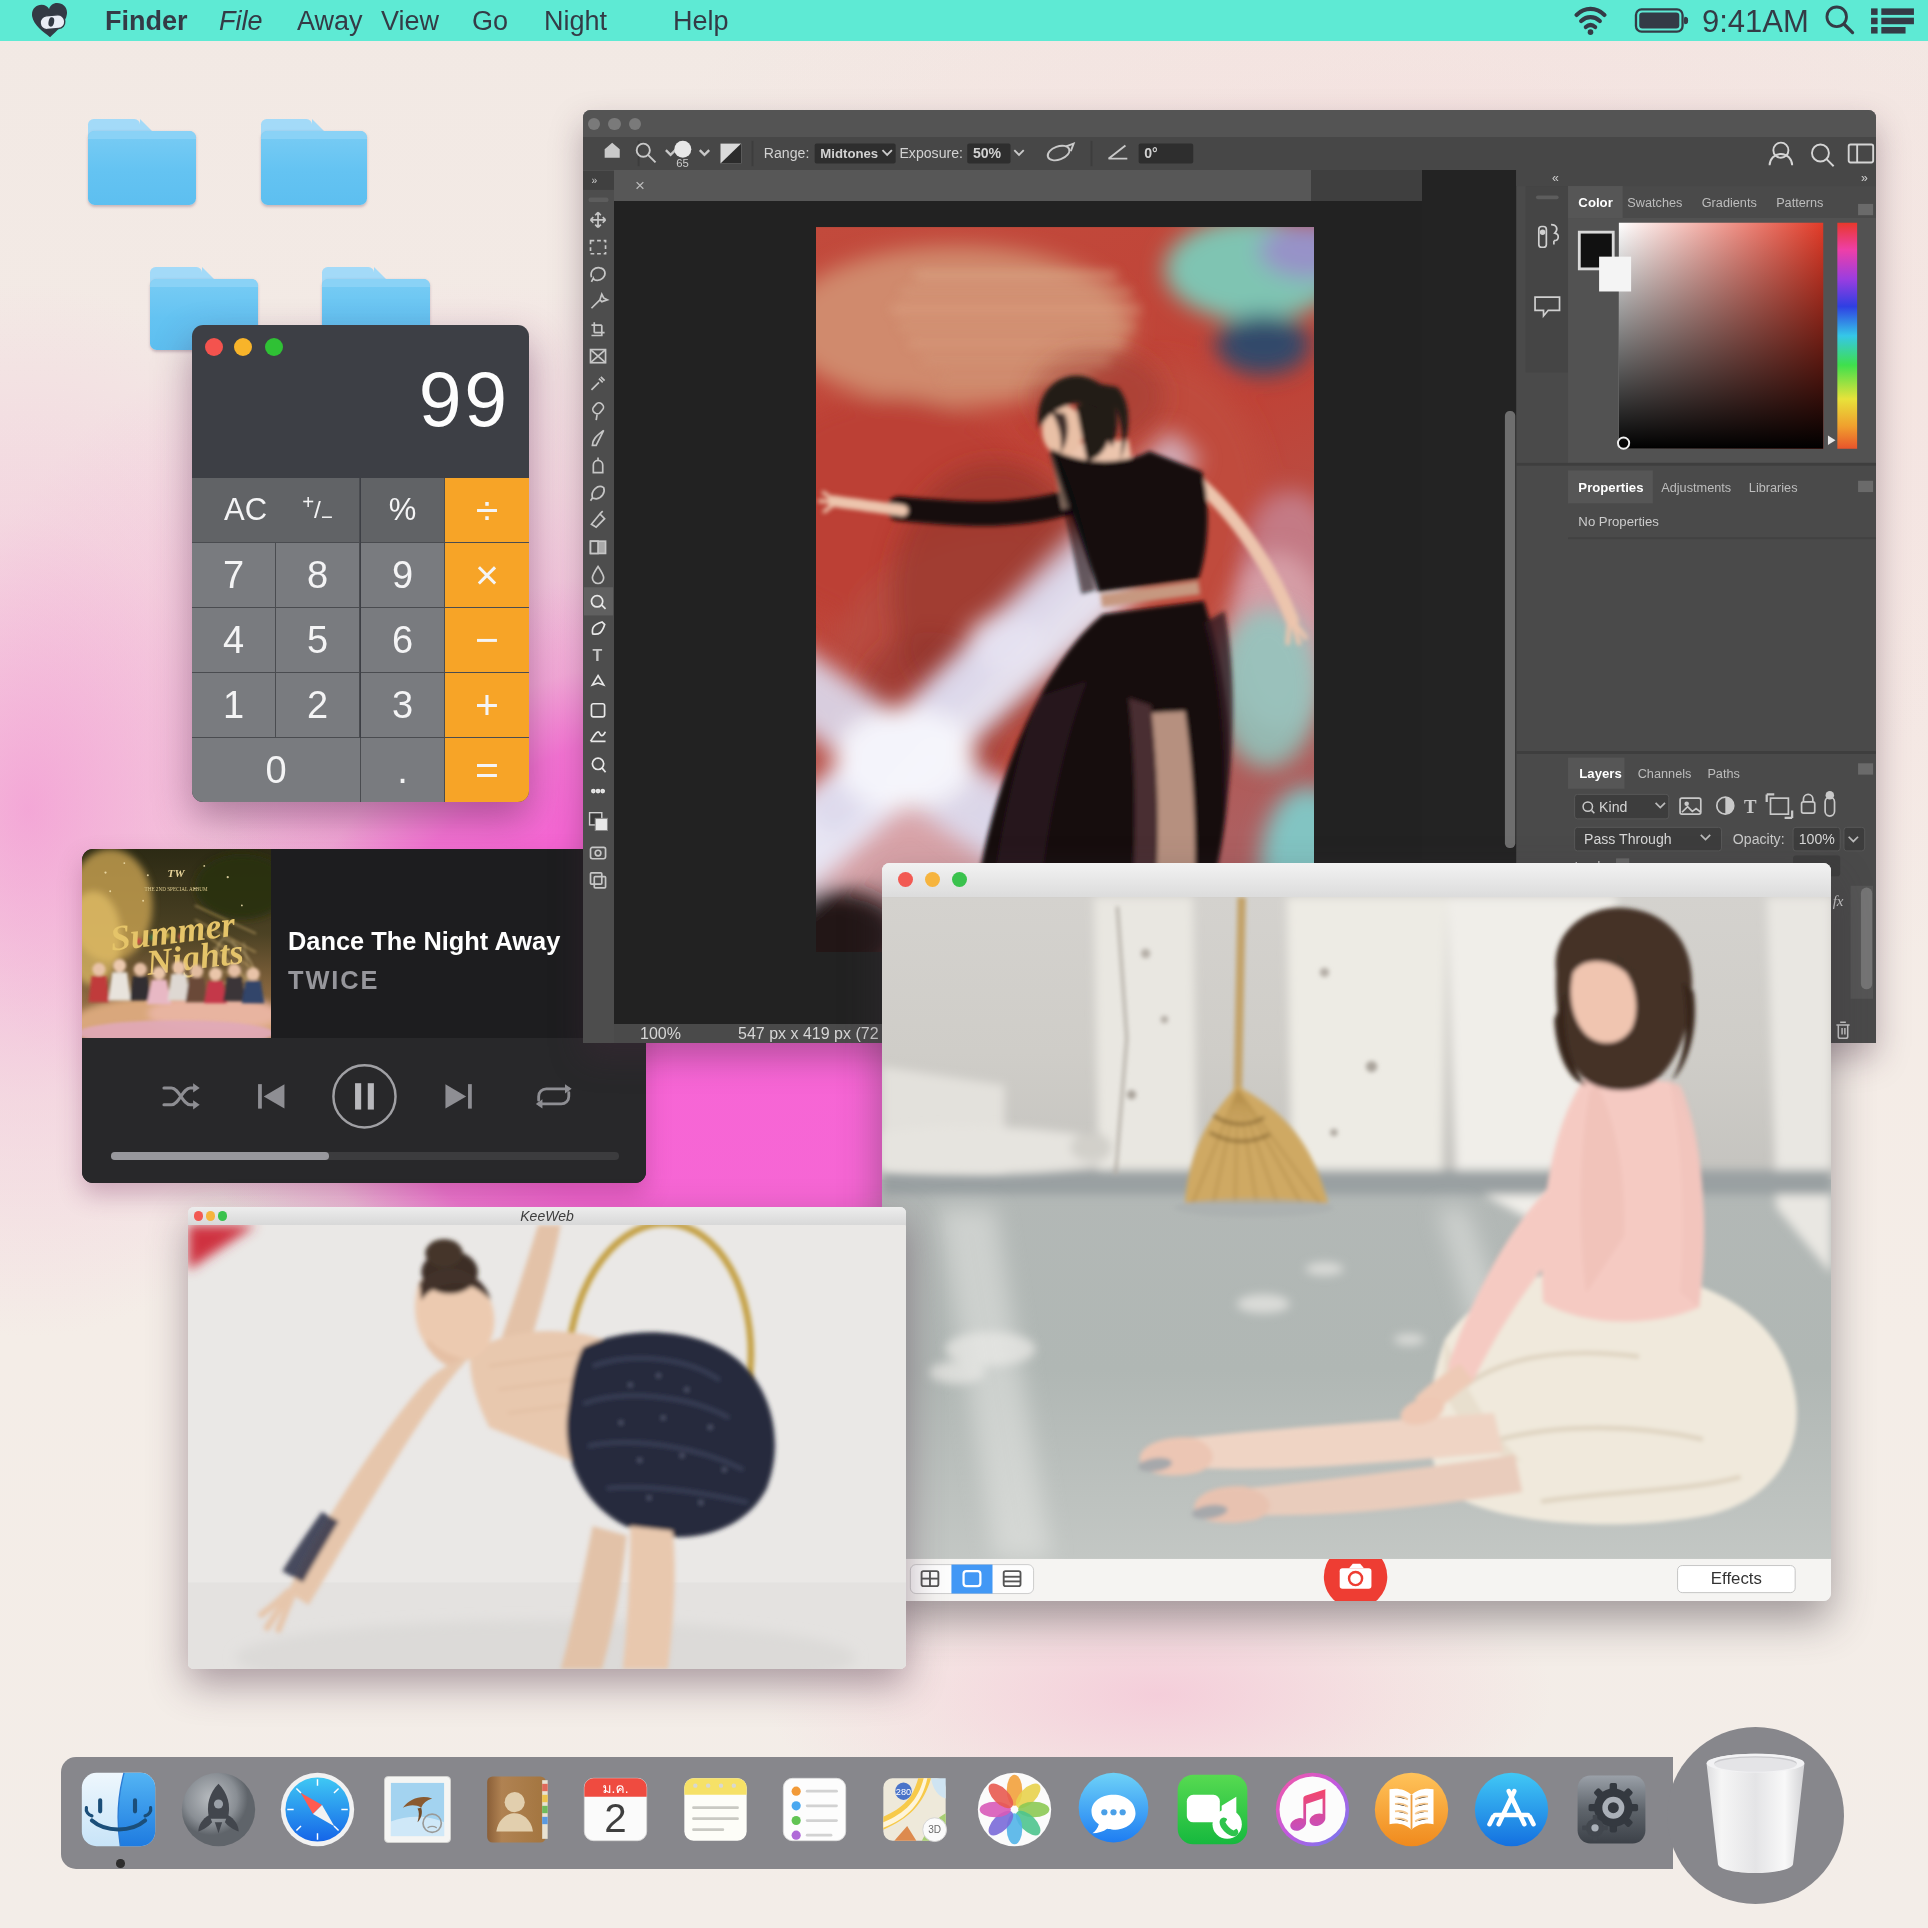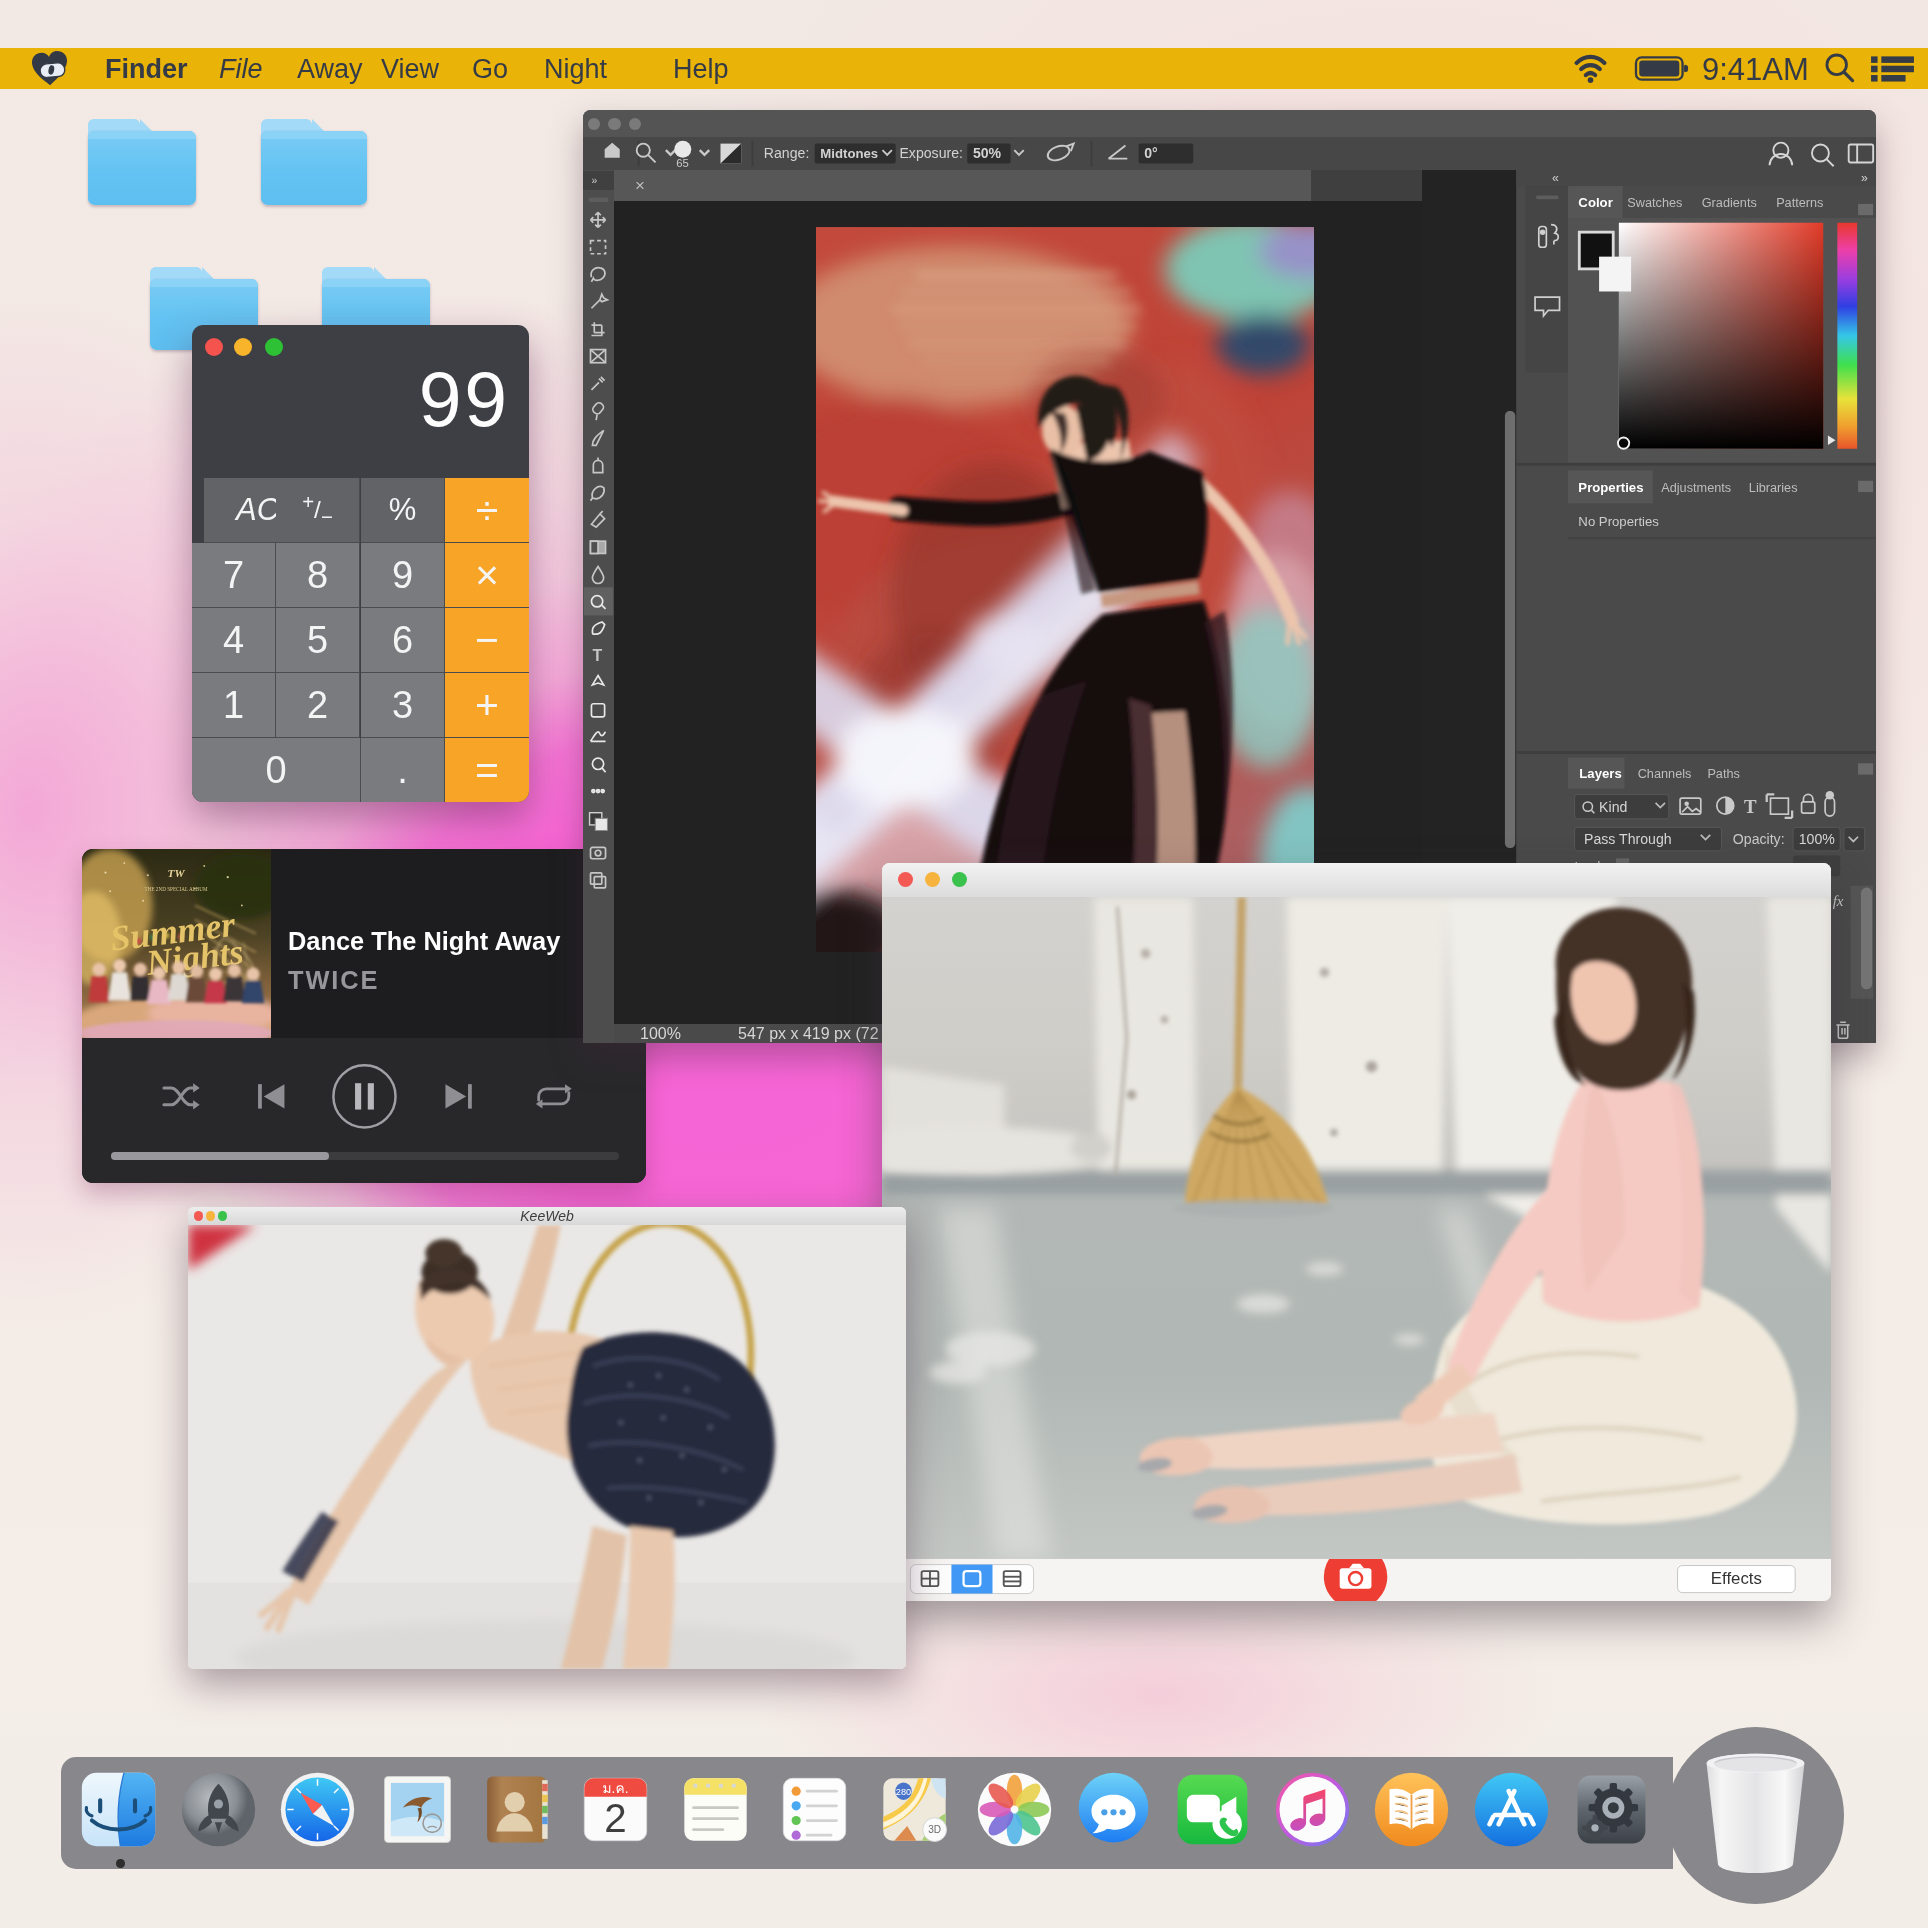--- a/index.html
+++ b/index.html
@@ -8,21 +8,21 @@
       radial-gradient(ellipse 546px 452px at 720px 1012px, #f765d6 0%, #f666d4 48%, rgba(246,105,212,0.85) 64%, rgba(247,150,215,0.45) 80%, rgba(247,200,216,0) 100%),
       radial-gradient(ellipse 358px 527px at 28px 810px, rgba(243,135,207,0.65) 0%, rgba(243,172,212,0.32) 55%, rgba(245,205,214,0) 100%),
       radial-gradient(ellipse 527px 490px at 461px 772px, rgba(245,130,210,0.65) 0%, rgba(246,170,214,0.3) 60%, rgba(247,210,216,0) 100%),
       radial-gradient(ellipse 847px 659px at 1412px 424px, rgba(248,200,210,0.5) 0%, rgba(248,212,215,0.25) 55%, rgba(248,222,218,0) 100%),
       radial-gradient(ellipse 395px 151px at 1158px 1695px, rgba(246,175,205,0.5) 0%, rgba(246,195,210,0.25) 60%, rgba(247,215,215,0) 100%),
       linear-gradient(180deg,#f2e9e4 0%, #f4ebe6 40%, #f4ede7 70%, #f3ede8 100%);
   }
   .abs{position:absolute;}
 
   
-  .menubar{left:0;top:0;width:1928px;height:41px;background:#eab308;color:#343b46;font-size:27px;margin-top:48px;}
+  .menubar{left:0;top:0;width:1928px;height:41px;background:#5eead4;color:#343b46;font-size:27px;}
   .menubar .item{position:absolute;top:5.6px;white-space:nowrap;}
   .mb-right{position:absolute;top:0;height:41px;}
 
   
   .folder{position:absolute;}
   .folder .tab{position:absolute;left:0;top:0;width:48%;height:24.5px;background:#a3daf8;border-radius:5.6px 5.6px 0 0;}
   .folder .tab:after{content:"";position:absolute;right:-13px;top:0;border-style:solid;border-width:13px 0 0 13px;border-color:transparent transparent transparent #a3daf8;}
   .folder .body{position:absolute;left:0;top:12.2px;right:0;bottom:0;background:linear-gradient(180deg,#79ccf4 0%,#64c3f2 55%,#5dbff0 100%);border-radius:6.6px;box-shadow:0 1.9px 2.8px rgba(120,90,110,0.35);}
   .folder .body:before{content:"";position:absolute;left:0;top:0;right:0;height:7.5px;background:#8ad2f6;border-radius:6.6px 6.6px 0 0;}
 
@@ -137,21 +137,21 @@
     <div class="tab"></div>
     <div class="body"></div>
   </div>
 
 <div class="abs calc">
   <div class="tl" style="left:13px;top:13px;width:18px;height:18px;background:#f4534e;"></div>
   <div class="tl" style="left:42px;top:13px;width:18px;height:18px;background:#f8b42a;"></div>
   <div class="tl" style="left:73px;top:13px;width:18px;height:18px;background:#2fc135;"></div>
   <div class="display">99</div>
   <div class="keys">
-    <div class="ckey krow1" style="left:12px;top:0;width:108px;height:65px;font-style:italic;">AC</div>
+    <div class="ckey krow1" style="left:0;top:0;width:108px;height:65px;">AC</div>
     <div class="ckey krow1" style="left:84px;top:0;width:84px;height:65px;">
         <span style="font-size:24.5px;"><sup>+</sup>/<sub>−</sub></span>
       </div>
     <div class="ckey krow1" style="left:169px;top:0;width:84px;height:65px;">%</div>
     <div class="ckey korange" style="left:253px;top:0;width:84px;height:65px;">÷</div>
     <div class="ckey knum" style="left:0;top:65px;width:84px;height:65px;">7</div>
     <div class="ckey knum" style="left:84px;top:65px;width:84px;height:65px;">8</div>
     <div class="ckey knum" style="left:169px;top:65px;width:84px;height:65px;">9</div>
     <div class="ckey korange" style="left:253px;top:65px;width:84px;height:65px;">×</div>
     <div class="ckey knum" style="left:0;top:130px;width:84px;height:65px;">4</div>

